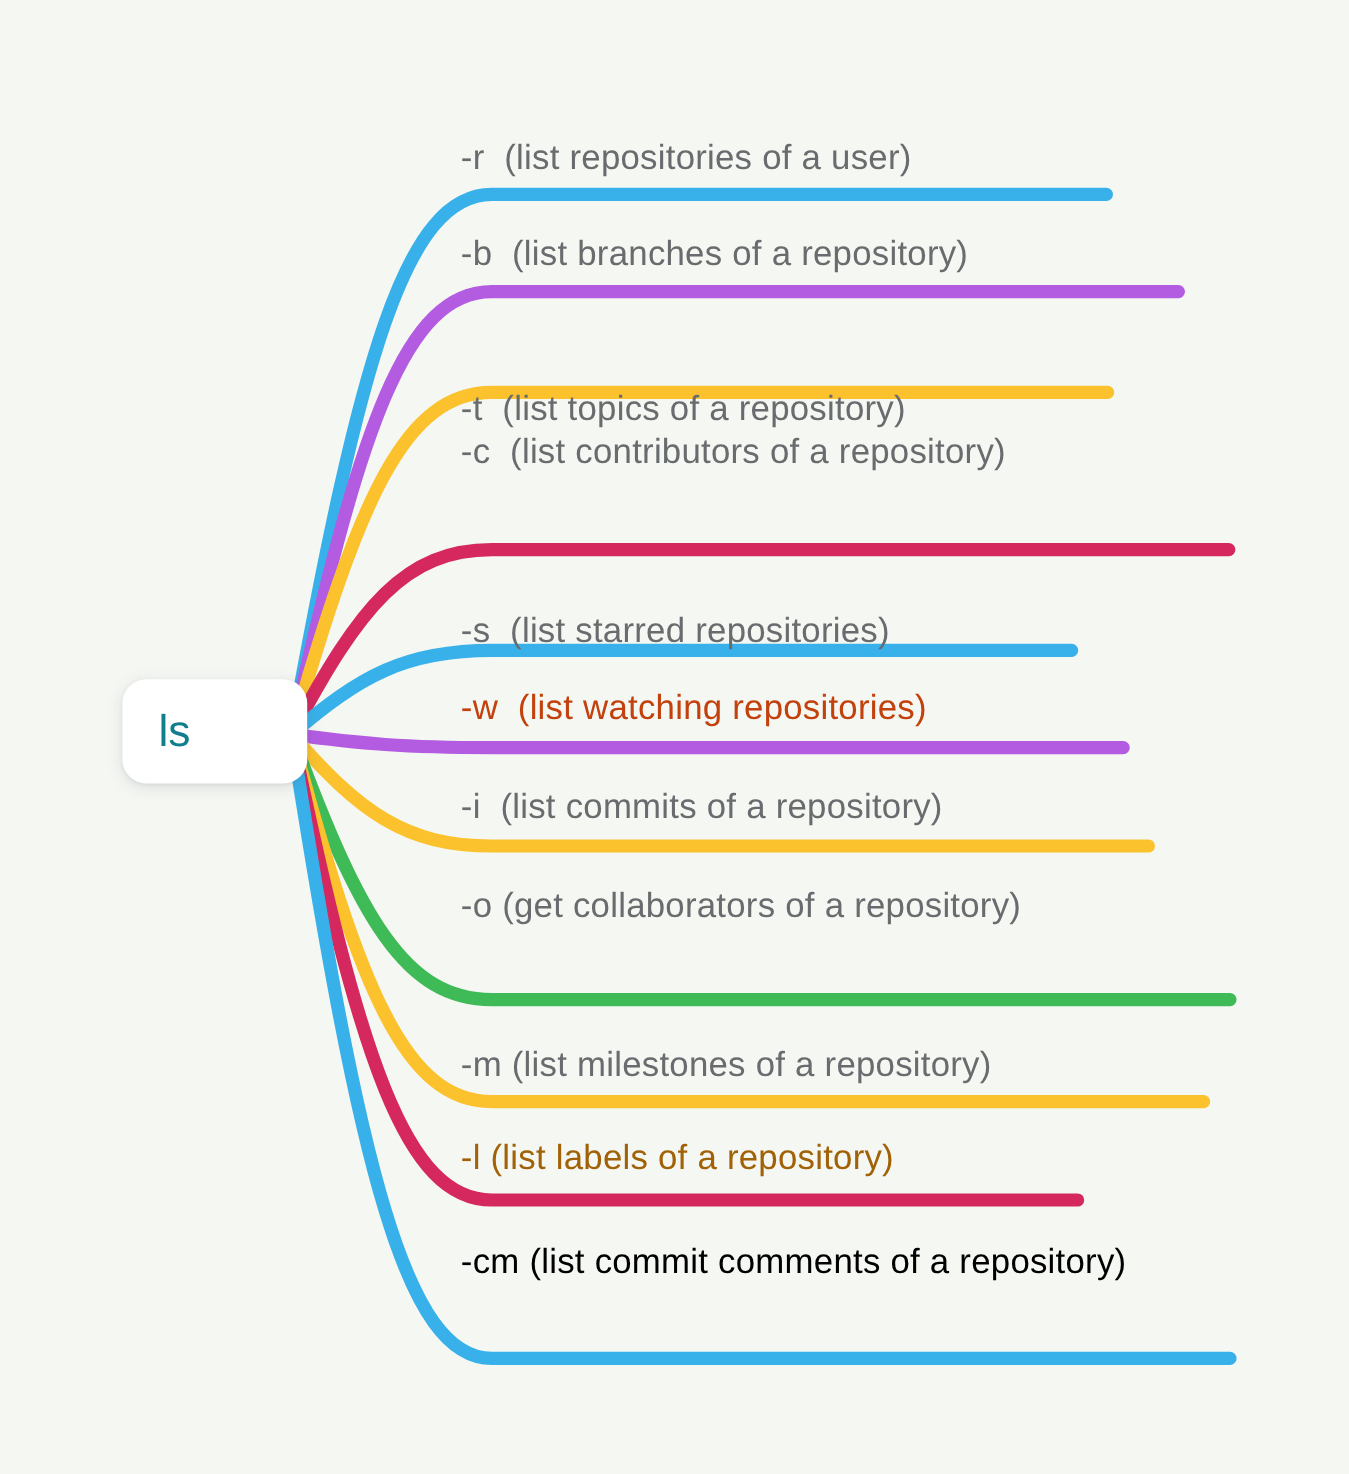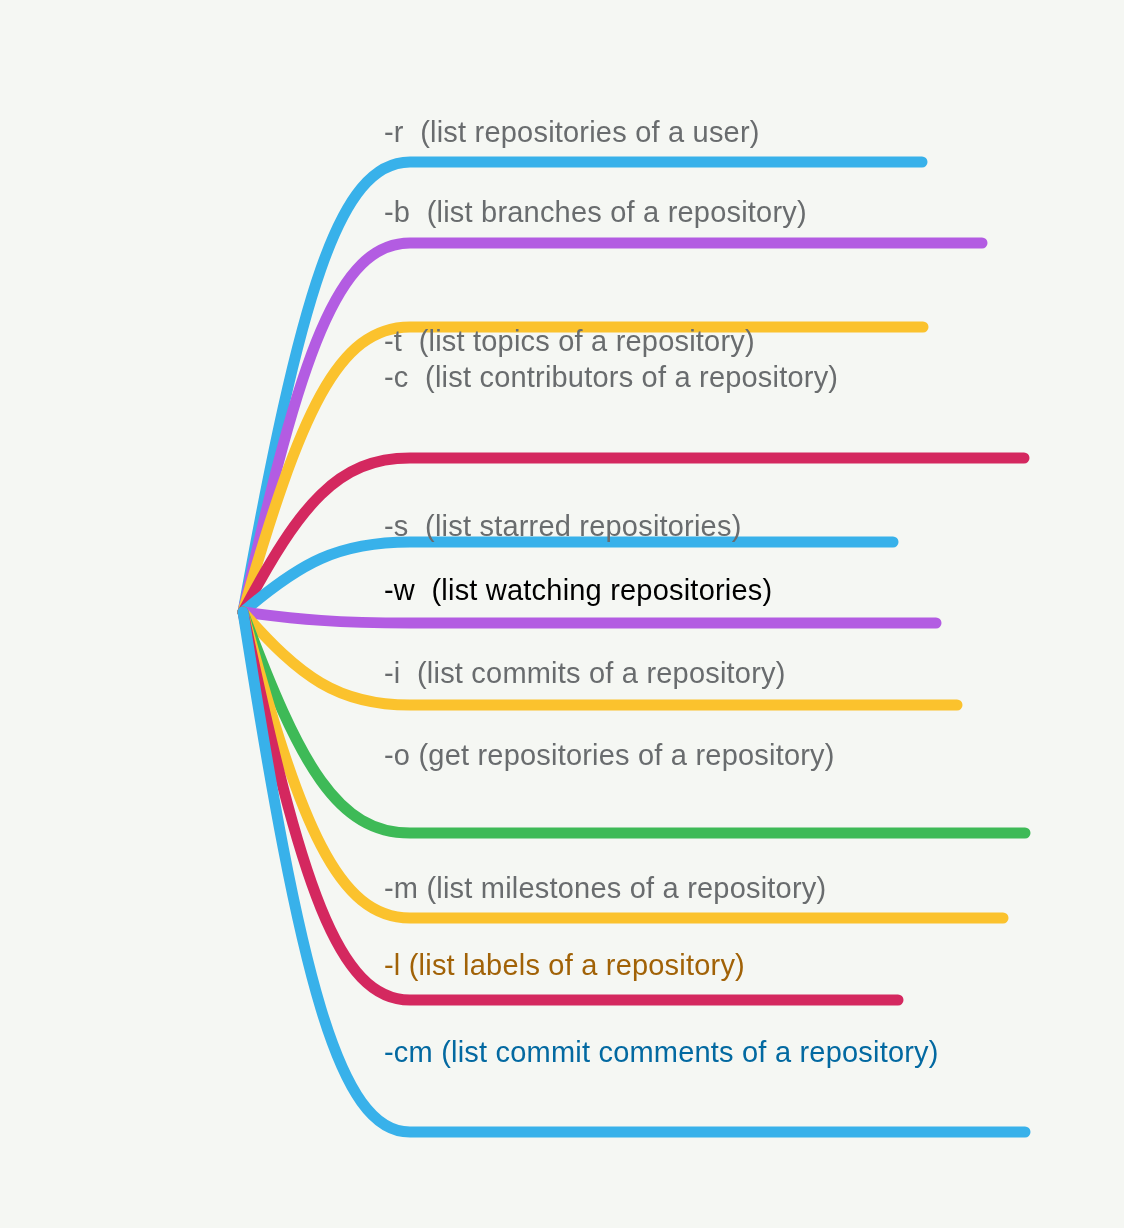--- a/index.html
+++ b/index.html
@@ -72,21 +72,24 @@
       <path d="M 243 612 C 300 883.5999999999999, 338 1000, 410 1000 L 898 1000" fill="none" stroke="#d4285f" stroke-width="11" stroke-linecap="round" stroke-linejoin="round"></path>
       <path d="M 243 612 C 300 976, 338 1132, 410 1132 L 1025 1132" fill="none" stroke="#38b1ea" stroke-width="11" stroke-linecap="round" stroke-linejoin="round"></path>
     </svg>
 
   <div id="branch-labels">
       <div class="branch-label" style="top: 109px; color: rgb(105, 108, 110);">-r  (list repositories of a user)</div>
       <div class="branch-label" style="top: 189px; color: rgb(105, 108, 110);">-b  (list branches of a repository)</div>
       <div class="branch-label" style="top: 270px; color: rgb(105, 108, 110); margin-top: 48px;">-t  (list topics of a repository)</div>
       <div class="branch-label" style="top: 354px; color: rgb(105, 108, 110);">-c  (list contributors of a repository)</div>
       <div class="branch-label" style="top: 487px; color: rgb(105, 108, 110); margin-top: 16px;">-s  (list starred repositories)</div>
-      <div class="branch-label" style="top: 567px; color: #000000;">-w  (list watching repositories)</div>
+      <div class="branch-label" style="top: 567px; color: #c2410c;">-w  (list watching repositories)</div>
       <div class="branch-label" style="top: 650px; color: rgb(105, 108, 110);">-i  (list commits of a repository)</div>
-      <div class="branch-label" style="top: 732px; color: rgb(105, 108, 110);">-o (get repositories of a repository)</div>
+      <div class="branch-label" style="top: 732px; color: rgb(105, 108, 110);">-o (get collaborators of a repository)</div>
       <div class="branch-label" style="top: 865px; color: rgb(105, 108, 110);">-m (list milestones of a repository)</div>
       <div class="branch-label" style="top: 942px; color: #a16207;">-l (list labels of a repository)</div>
-      <div class="branch-label" style="top: 1029px; color: #0369a1;">-cm (list commit comments of a repository)</div>
+      <div class="branch-label" style="top: 1029px; color: #000000;">-cm (list commit comments of a repository)</div>
     </div>
 
+  <div id="root-node" style="background: rgb(255, 255, 255);">
+    <span class="root-label" style="color: rgb(17, 126, 142);">ls</span>
+  </div>
 </div>
 
 </body></html>

